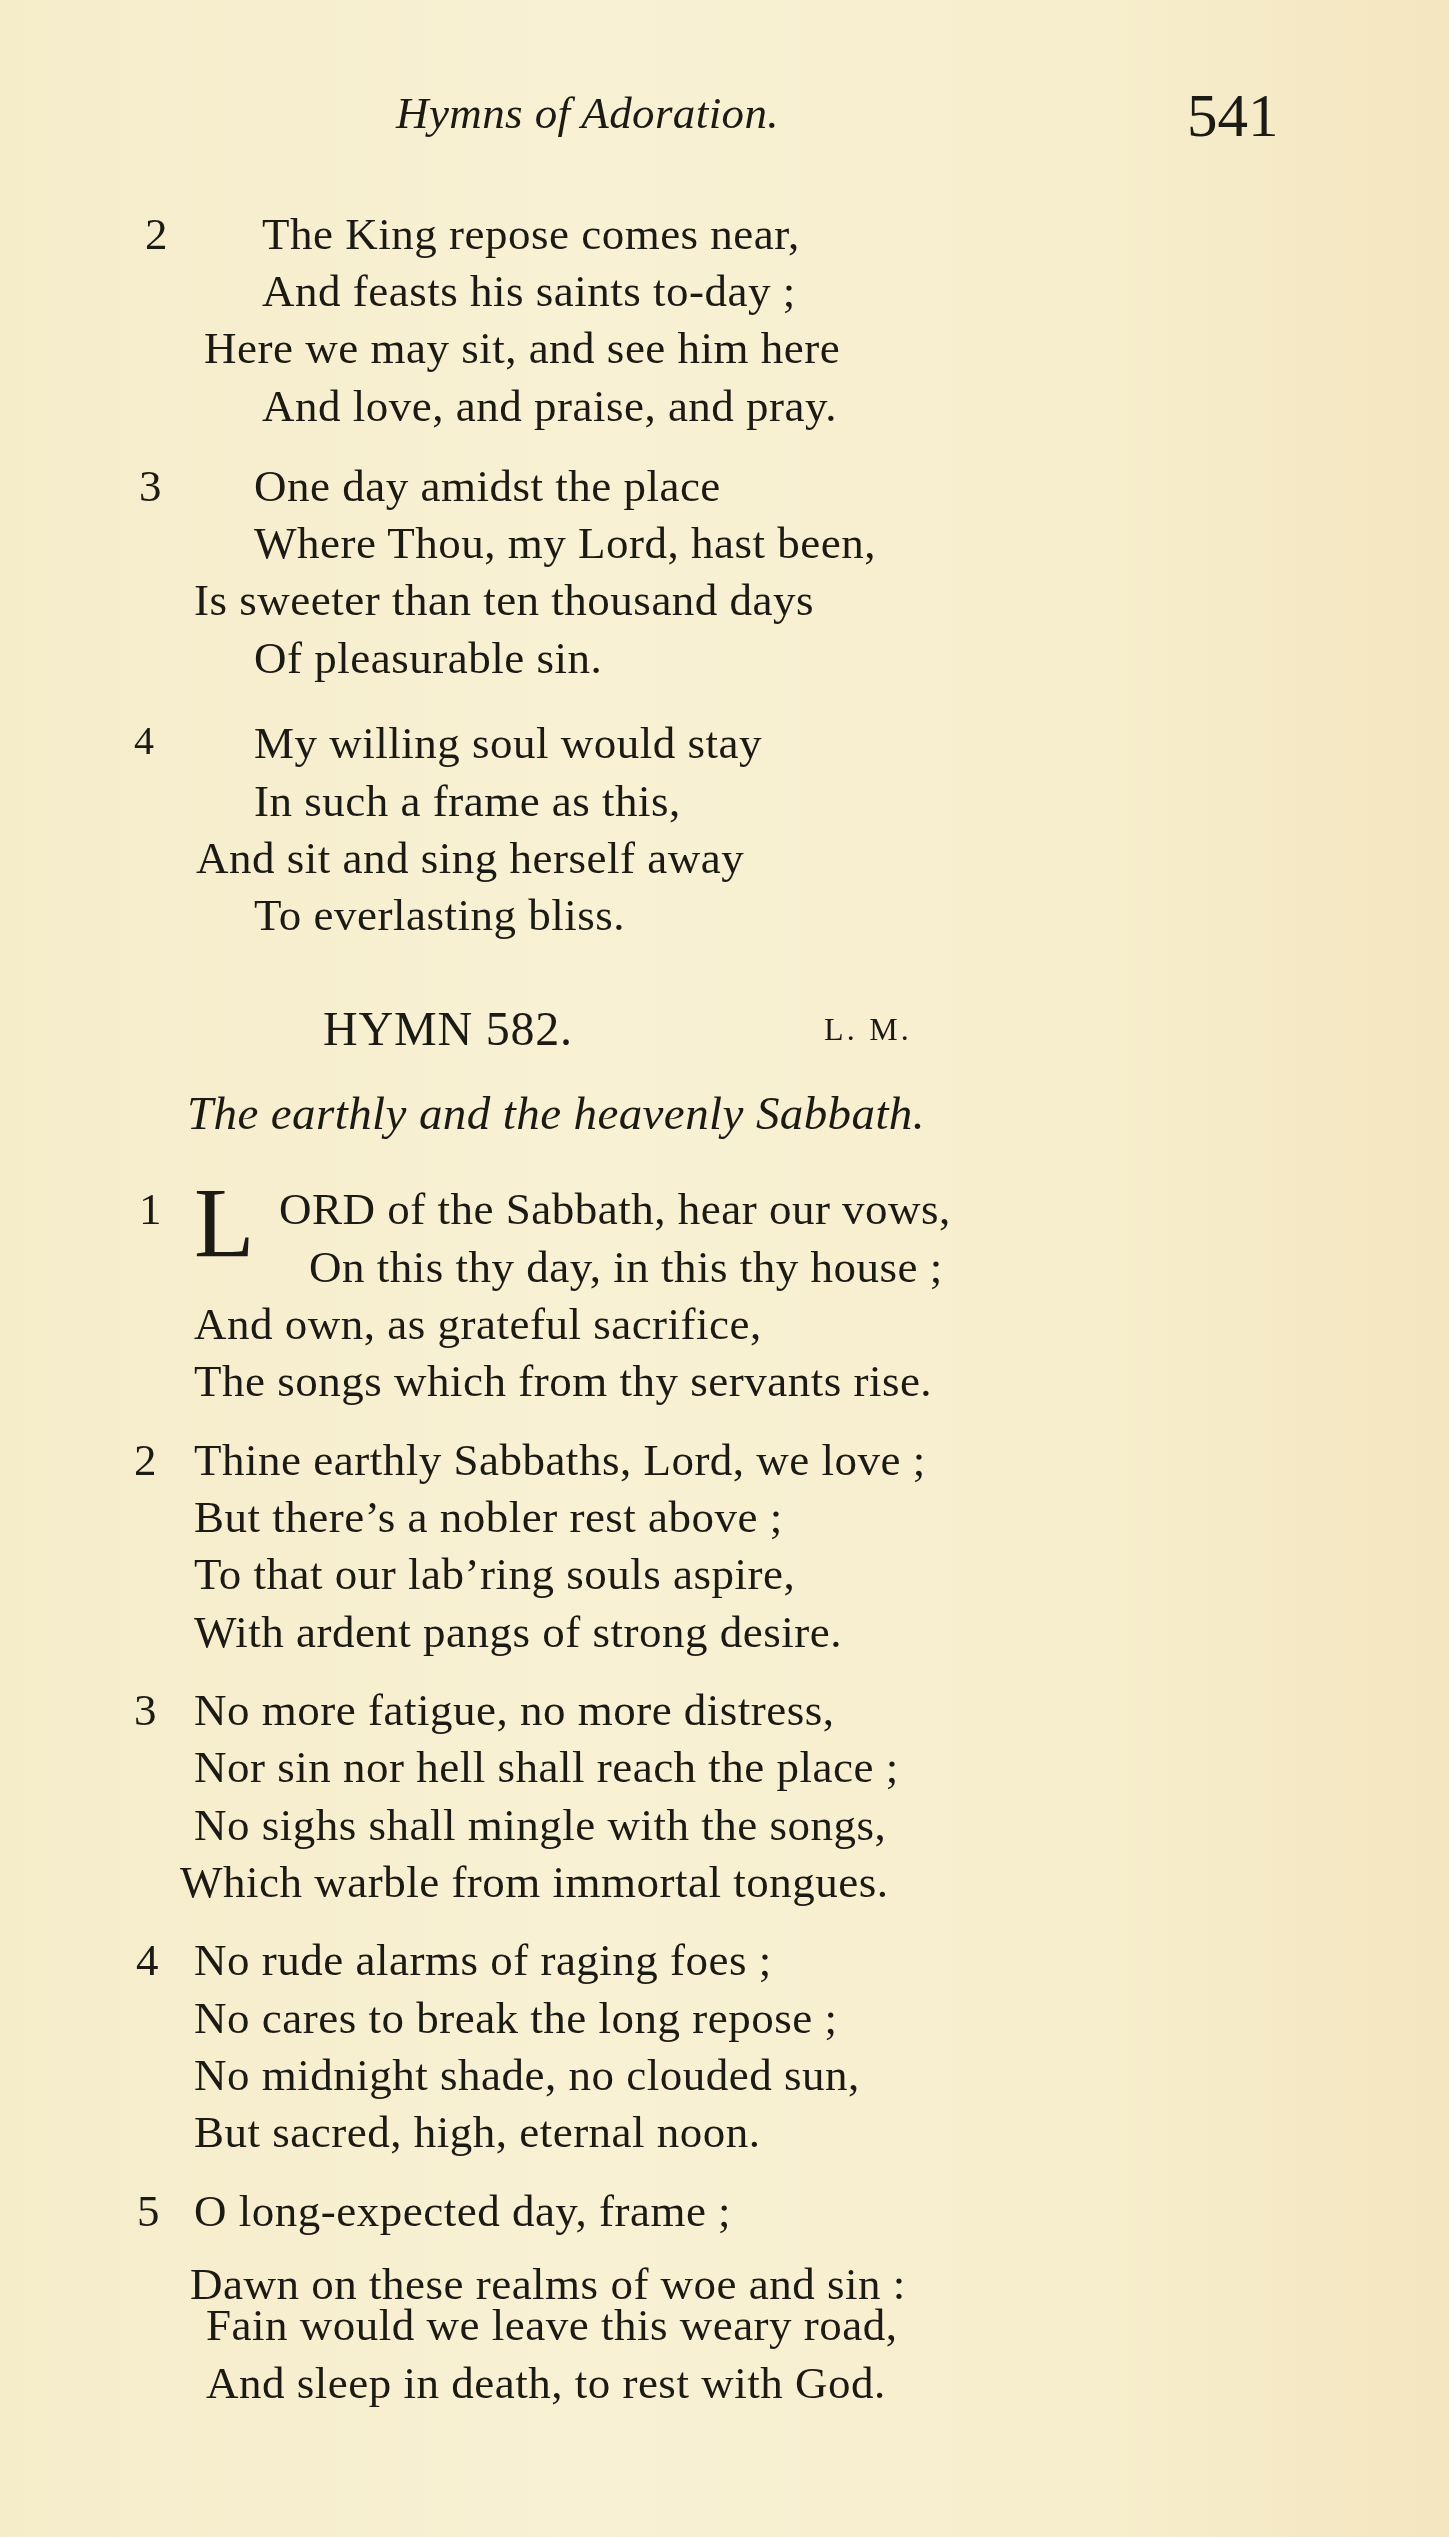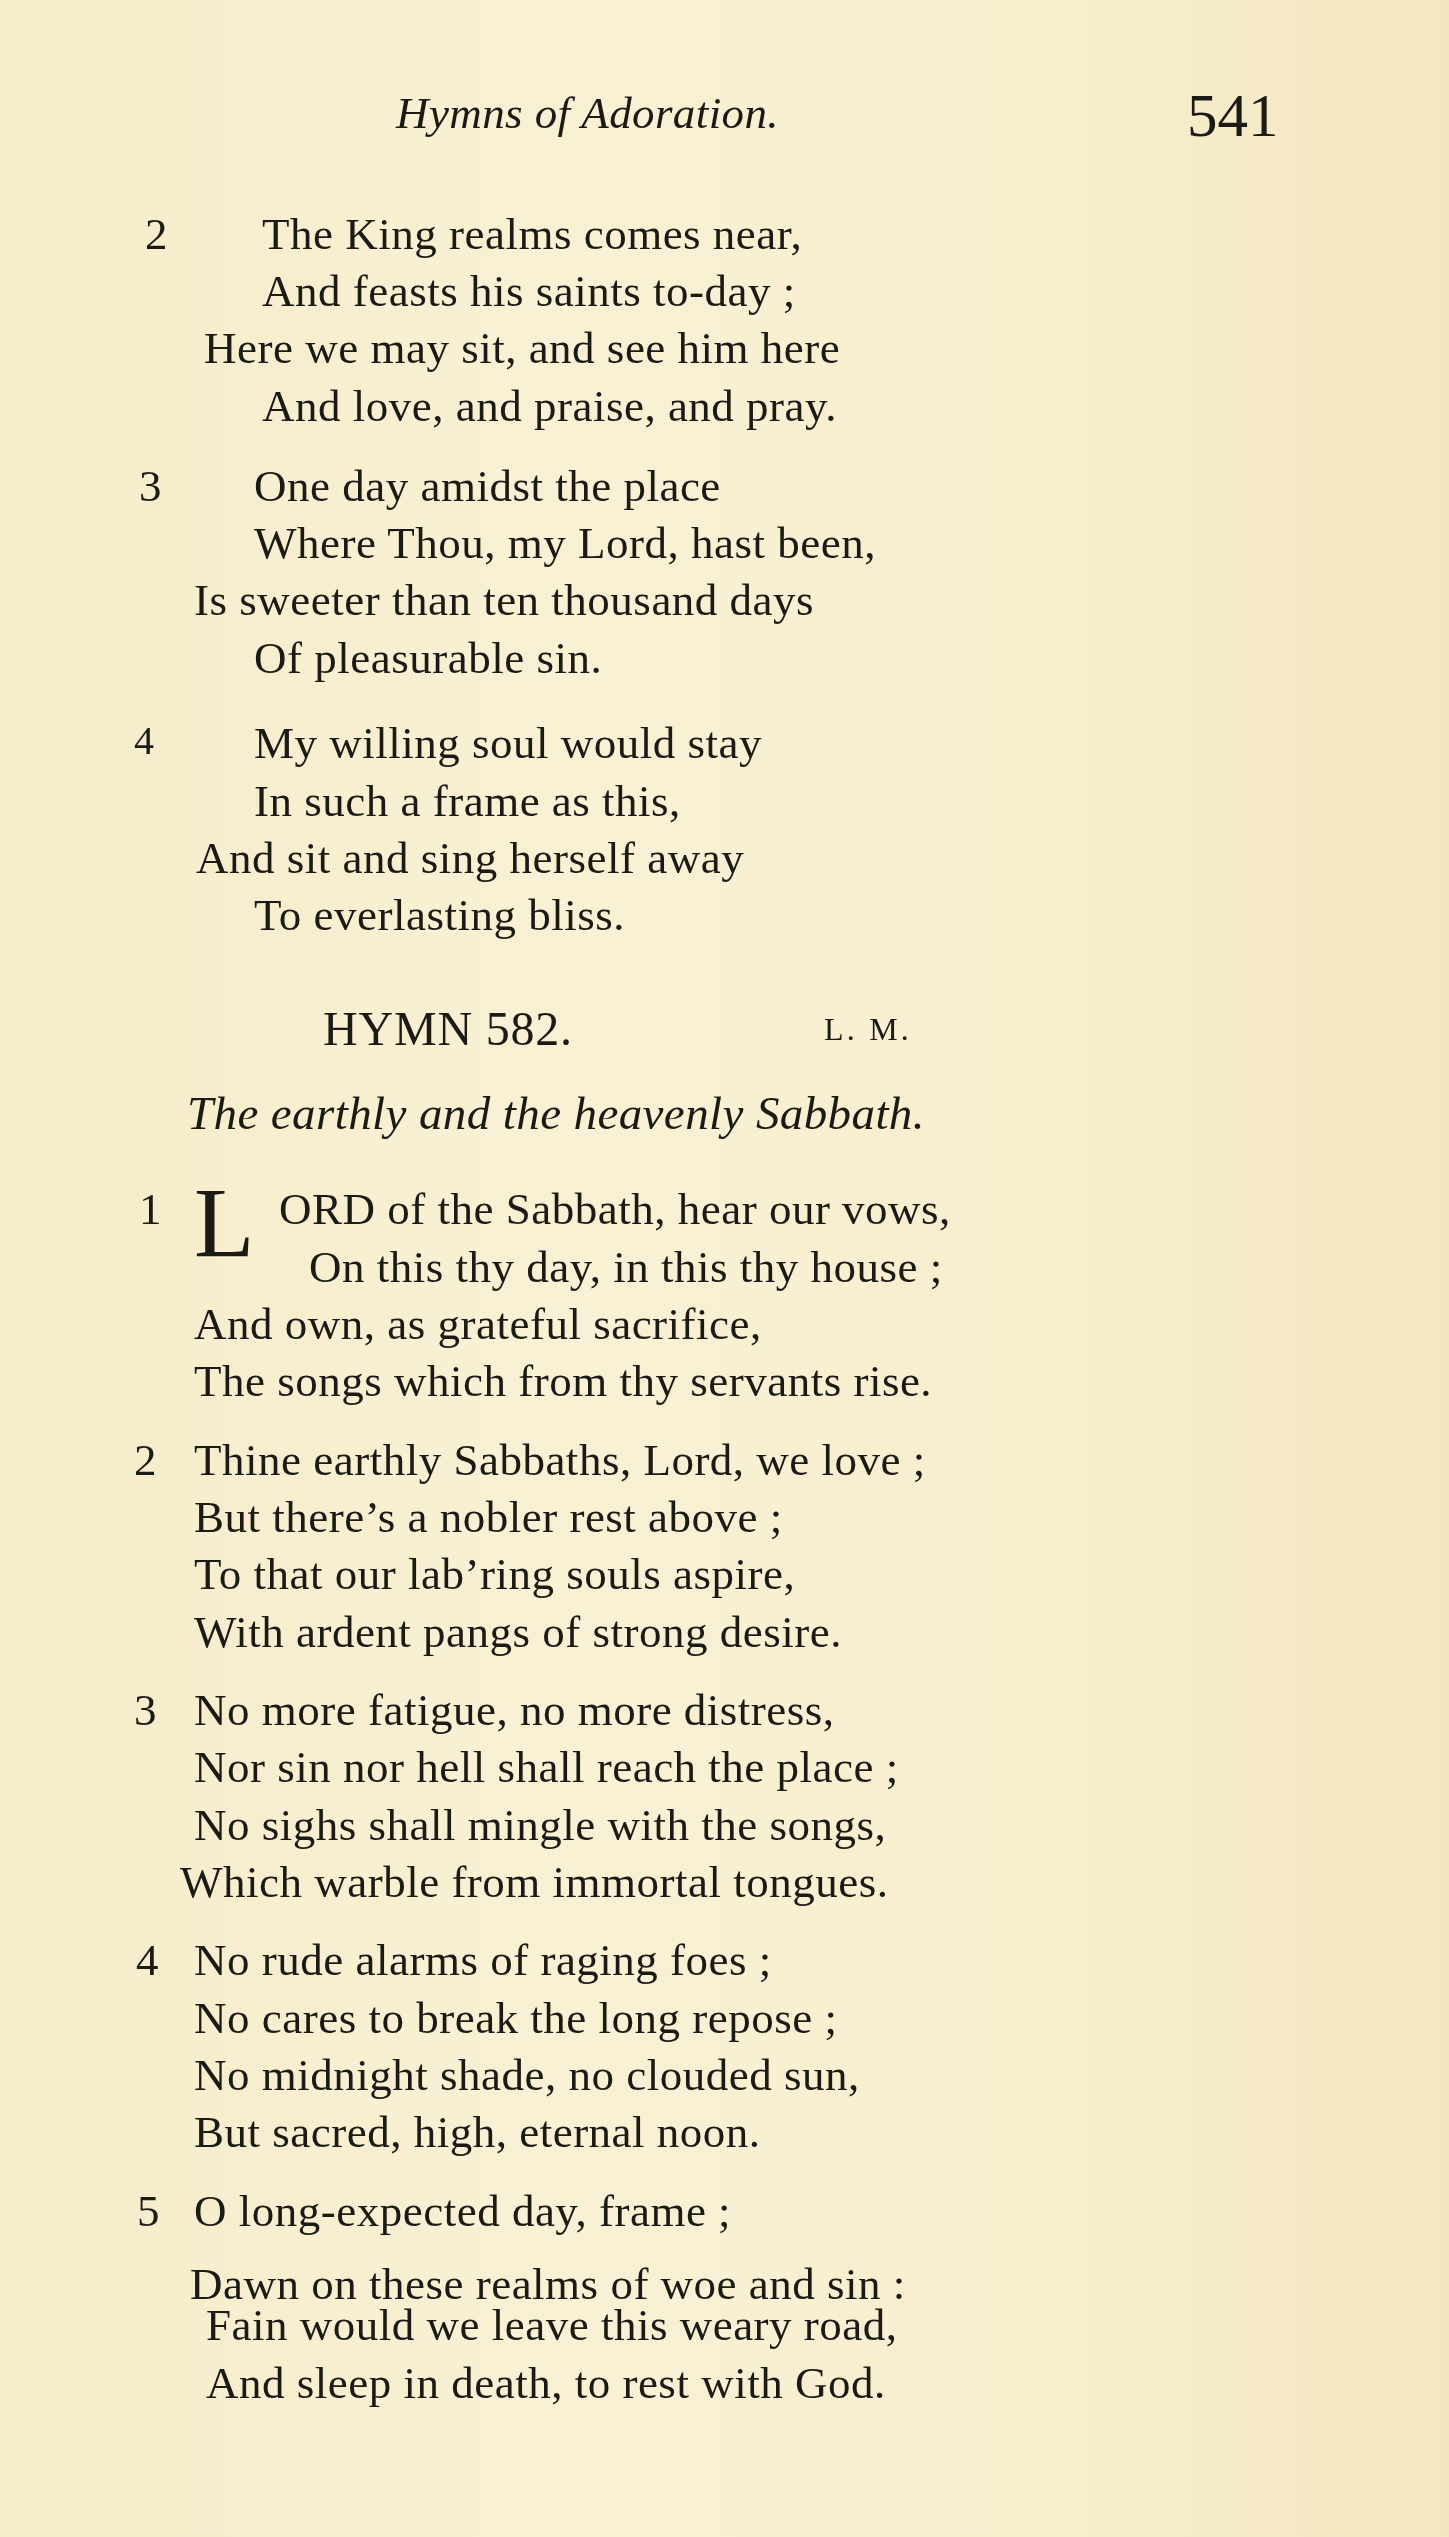--- a/index.html
+++ b/index.html
@@ -80,21 +80,21 @@
 </head>
 <body>
 
 <div class="page">
 
   <div class="running-head">Hymns of Adoration.</div>
   <div class="page-number">541</div>
 
   <div>
     <span class="num" style="top:212px;left:145px;">2</span>
-    <span class="line" style="top:212px;left:262px;">The King realms comes near,</span>
+    <span class="line" style="top:212px;left:262px;">The King repose comes near,</span>
     <span class="line" style="top:269px;left:262px;">And feasts his saints to-day ;</span>
     <span class="line" style="top:326px;left:204px;">Here we may sit, and see him here</span>
     <span class="line" style="top:384px;left:262px;">And love, and praise, and pray.</span>
   </div>
 
   <div>
     <span class="num" style="top:464px;left:139px;">3</span>
     <span class="line" style="top:464px;left:254px;">One day amidst the place</span>
     <span class="line" style="top:521px;left:254px;">Where Thou, my Lord, hast been,</span>
     <span class="line" style="top:578px;left:194px;">Is sweeter than ten thousand days</span>

